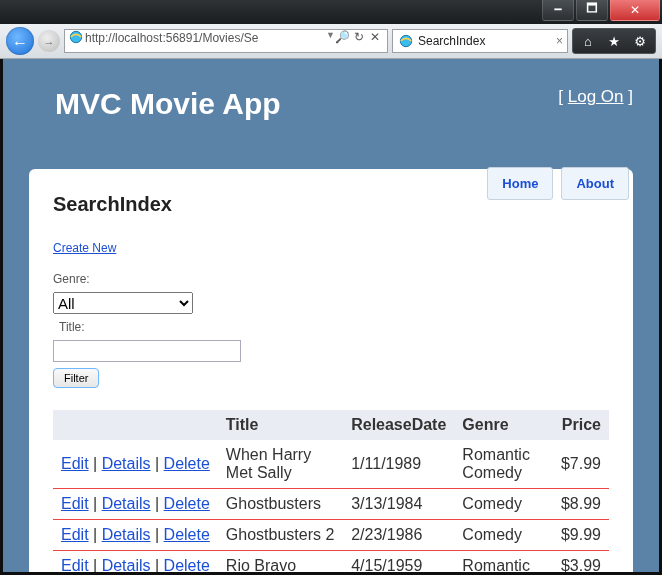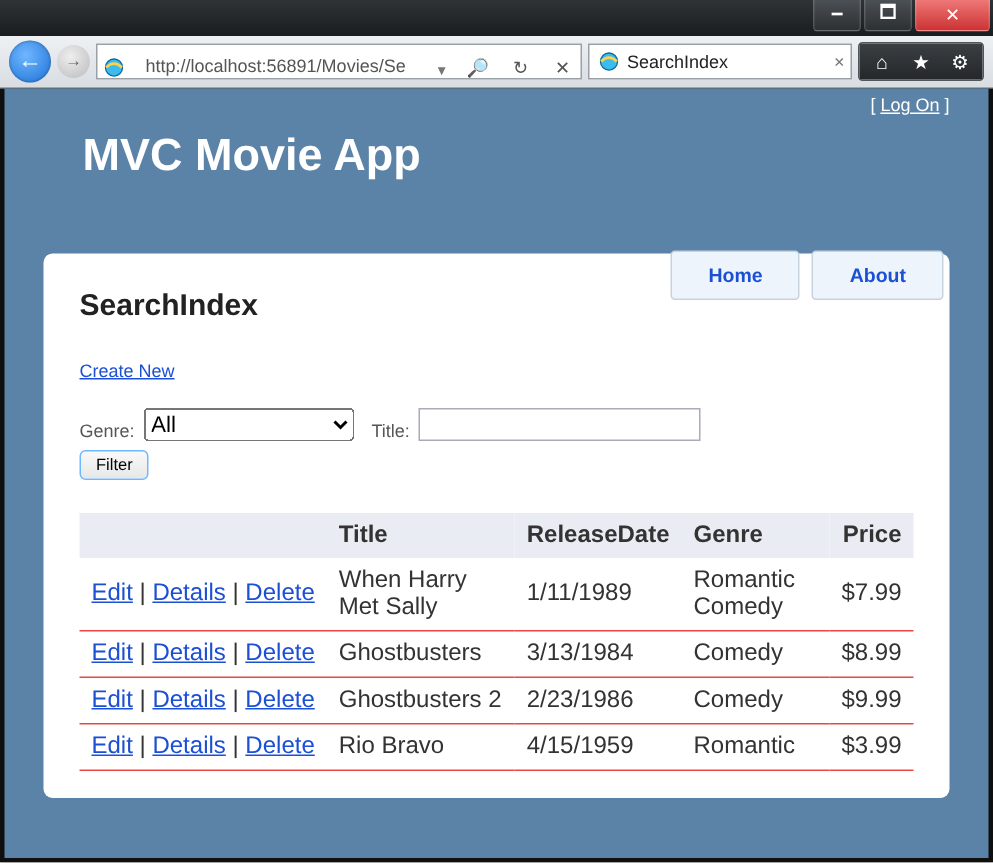--- a/index.html
+++ b/index.html
@@ -6,39 +6,39 @@
   .window-frame { width:662px; height:575px; box-sizing:border-box; background:#0f0f0f; display:flex; flex-direction:column; box-shadow:0 0 4px rgba(0,0,0,0.5); }
   
   .titlebar { height:24px; background:linear-gradient(#2f3336,#1a1d20); display:flex; align-items:center; }
   .titlebar-spacer { flex:1; }
   .win-btn { width:30px; height:20px; margin-top:-4px; margin-right:2px; display:flex; align-items:center; justify-content:center; color:#fff; font-size:12px; border:1px solid rgba(255,255,255,0.15); border-top:none; border-radius:0 0 3px 3px; background:linear-gradient(#4b5055,#2c3033); }
   .win-btn.close { background:linear-gradient(#e77,#c33); width:48px; }
   
   .navbar { height:34px; background:linear-gradient(#eef1f4,#d8dde2); display:flex; align-items:center; padding:0 6px; gap:4px; border-bottom:1px solid #a0a6ac; }
   .nav-back { width:28px; height:28px; border-radius:50%; background:radial-gradient(circle at 40% 35%,#6fb7ff,#1b6fd6); display:flex; align-items:center; justify-content:center; color:#fff; font-weight:bold; box-shadow:inset 0 0 2px rgba(0,0,0,0.4); }
   .nav-fwd { width:22px; height:22px; border-radius:50%; background:radial-gradient(circle at 40% 35%,#eee,#bbb); display:flex; align-items:center; justify-content:center; color:#666; font-size:11px; }
-  .addr-wrap { flex:1; display:flex; align-items:flex-end; background:#fff; border:1px solid #9aa0a6; height:22px; padding:0 4px; gap:12px; }
+  .addr-wrap { flex:1; display:flex; align-items:flex-start; background:#fff; border:1px solid #9aa0a6; height:22px; padding:0 4px; gap:0; }
   .ie-ico { width:14px; height:14px; }
   .addr-wrap input { flex:1; border:none; outline:none; font-size:12px; color:#555; background:transparent; min-width:0; }
   .addr-ico { color:#555; font-size:12px; width:16px; text-align:center; }
   .tab { display:flex; align-items:center; gap:5px; background:#fff; border:1px solid #9aa0a6; height:22px; padding:0 18px 0 6px; font-size:12px; color:#222; position:relative; min-width:150px; }
   .tab-close { position:absolute; right:4px; color:#777; font-size:12px; }
   .tool-ico { color:#fff; font-size:13px; width:18px; text-align:center; }
   .toolcluster { background:linear-gradient(#3a3f43,#25282b); height:24px; display:flex; align-items:center; padding:0 6px; gap:8px; border:1px solid #51565a; border-radius:3px; }
   
   .viewport { flex:1; margin:3px; margin-top:0; background:#5B83A8; position:relative; overflow:hidden; }
-  .logon { position:absolute; top:4px; right:26px; color:#fff; font-size:12px; }
+  .logon { position:absolute; top:28px; right:26px; color:#fff; font-size:17px; }
   .logon a { color:#fff; text-decoration:underline; }
   .app-title { color:#fff; font-family:"Trebuchet MS",sans-serif; font-size:30px; font-weight:bold; margin:28px 0 10px 52px; }
   .tabs { position:absolute; top:108px; right:30px; display:flex; gap:8px; }
-  .tabs a { display:block; background:#eef4fb; border:1px solid #c7d2df; padding:8px 24px; color:#1b4fd4; font-weight:bold; font-size:13px; text-decoration:none; border-radius:3px; }
+  .tabs a { display:block; background:#eef4fb; border:1px solid #c7d2df; padding:8px 14px; color:#1b4fd4; font-weight:bold; font-size:13px; text-decoration:none; border-radius:3px; }
   .panel { background:#fff; margin:48px 26px 18px; border-radius:6px; padding:24px 24px 18px; color:#333; font-family:Verdana,"Trebuchet MS",sans-serif; }
   .panel h2 { font-family:"Trebuchet MS",sans-serif; font-size:20px; font-weight:bold; margin:0 0 22px; color:#222; }
   .panel a.link { color:#1b4fd4; font-size:12px; }
-  .filterline { margin:16px 0 6px; font-size:12px; color:#555; display:flex; align-items:flex-end; gap:6px; }
+  .filterline { margin:16px 0 6px; font-size:12px; color:#555; display:flex; align-items:flex-start; gap:6px;flex-direction:column; }
   .filterline select { height:22px; font-size:15px; min-width:140px; }
   .filterline input[type=text] { height:18px; font-size:12px; width:180px; border:1px solid #aab; padding:1px 3px; }
   .filter-btn { font-size:11px; padding:3px 10px; border:1px solid #6fb7ff; border-radius:4px; background:linear-gradient(#f9f9f9,#e7e7e7); cursor:pointer; }
   table.grid { width:100%; border-collapse:collapse; margin-top:22px; font-size:16px; }
   table.grid th { background:#e9edf3; text-align:left; font-weight:bold; padding:6px 8px; color:#333; }
   table.grid th:last-child, table.grid td:last-child { text-align:right; }
   table.grid td { padding:6px 8px; border-bottom:1px solid #ef4444; color:#333; }
   table.grid td a { color:#1b4fd4; text-decoration:underline; }
   .actions { white-space:nowrap; }
 </style>

